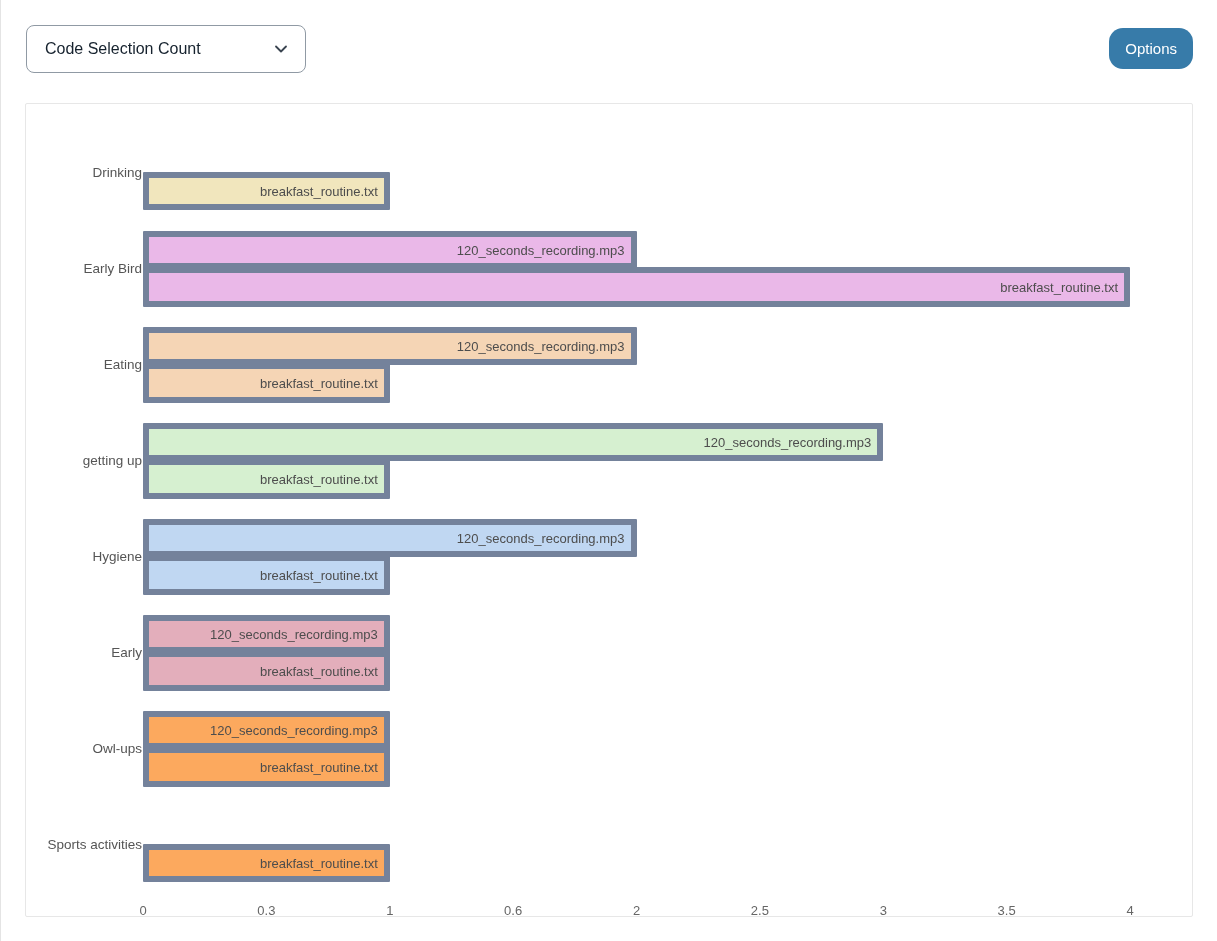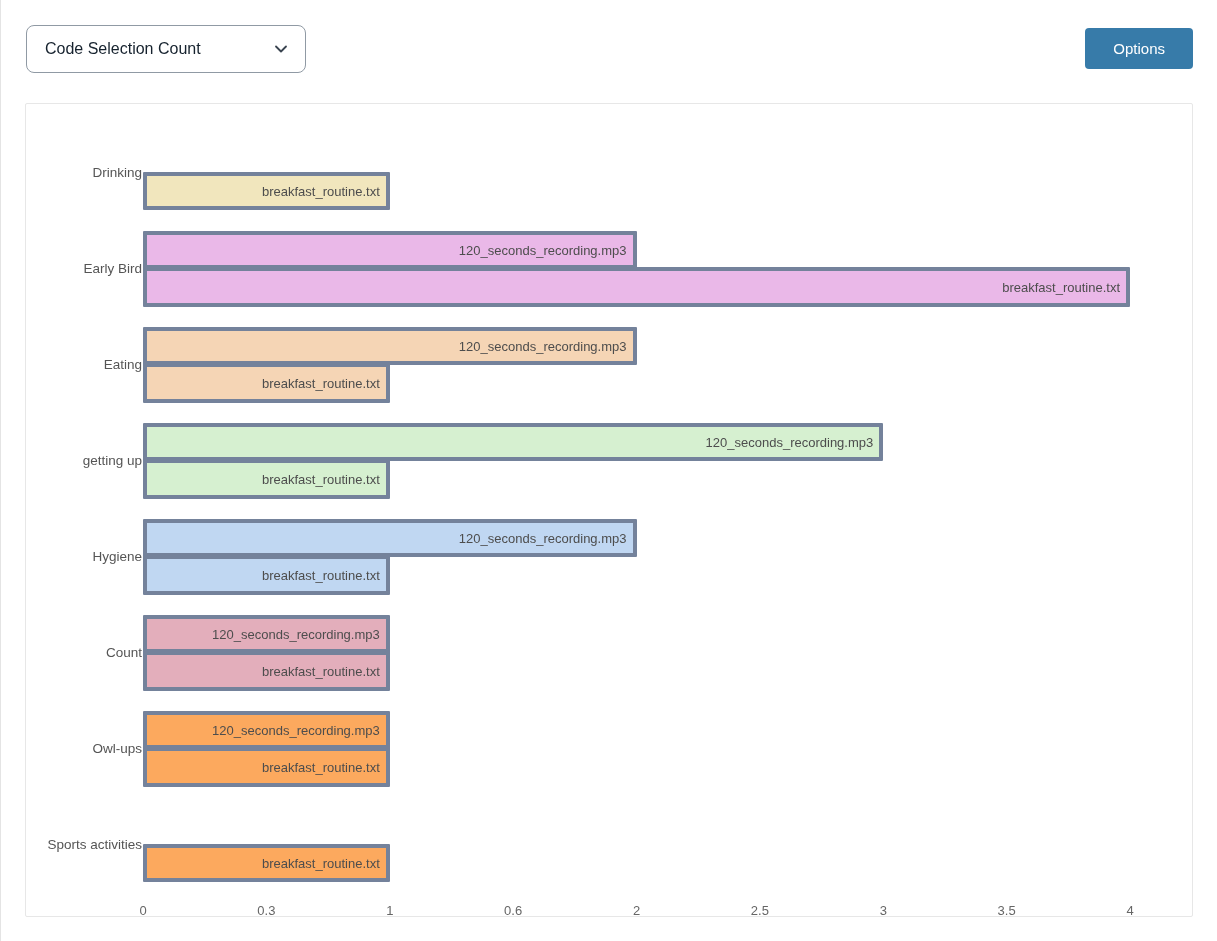--- a/index.html
+++ b/index.html
@@ -22,24 +22,24 @@
     background: #ffffff;
     display: flex; align-items: center; justify-content: space-between;
     padding: 0 14px 0 18px;
     cursor: pointer;
     gap: 32px;
   }
   .dropdown-label { font-size: 16px; color: #16222e; }
   .chevron { display: flex; align-items: center; }
   .options-btn {
     position: absolute; right: 24px; top: 28px;
-    border: none; border-radius: 4px;
+    border: none; border-radius: 14px;
     color: #ffffff; font-size: 15px;
     font-family: "Liberation Sans", sans-serif;
-    padding: 12px 28px; cursor: pointer;
+    padding: 12px 16px; cursor: pointer;
   }
 
   
   .card {
     position: absolute; left: 24px; top: 103px;
     width: 1168px; height: 814px;
     border: 1px solid #e7e7e7; border-radius: 2px;
     background: #ffffff;
     padding-top: 20px;
   }
@@ -48,21 +48,21 @@
     flex: 0 0 117px; width: 117px;
     text-align: right;
     font-size: 13.5px; color: #555555;
     white-space: nowrap;
     padding-right: 1px;
   }
   .plot { width: 987px; }
   .slot { height: 38px; }
   .bar {
     height: 38px;
-    border: 4px solid #4c1d95;
+    border: 6px solid #4c1d95;
     border-radius: 1px;
     display: flex; align-items: center; justify-content: flex-end;
     padding-right: 6px;
     cursor: pointer;
   }
   .bar.overlap { margin-top: -2px; height: 40px; }
   .bar-label { font-size: 13px; color: #4d4d4d; white-space: nowrap; }
 
   
   .x-axis {
@@ -159,21 +159,21 @@
             </div>
           </div>
           <div class="slot">
             <div class="bar overlap" style="width: 25%; background: rgb(192, 215, 242); border-color: rgb(116, 130, 155);">
               <span class="bar-label">breakfast_routine.txt</span>
             </div>
           </div>
         </div>
       </div>
       <div class="row">
-        <div class="cat-label">Count</div>
+        <div class="cat-label">Early</div>
         <div class="plot">
           <div class="slot">
             <div class="bar" style="width: 25%; background: rgb(227, 174, 187); border-color: rgb(116, 130, 155);">
               <span class="bar-label">120_seconds_recording.mp3</span>
             </div>
           </div>
           <div class="slot">
             <div class="bar overlap" style="width: 25%; background: rgb(227, 174, 187); border-color: rgb(116, 130, 155);">
               <span class="bar-label">breakfast_routine.txt</span>
             </div>

